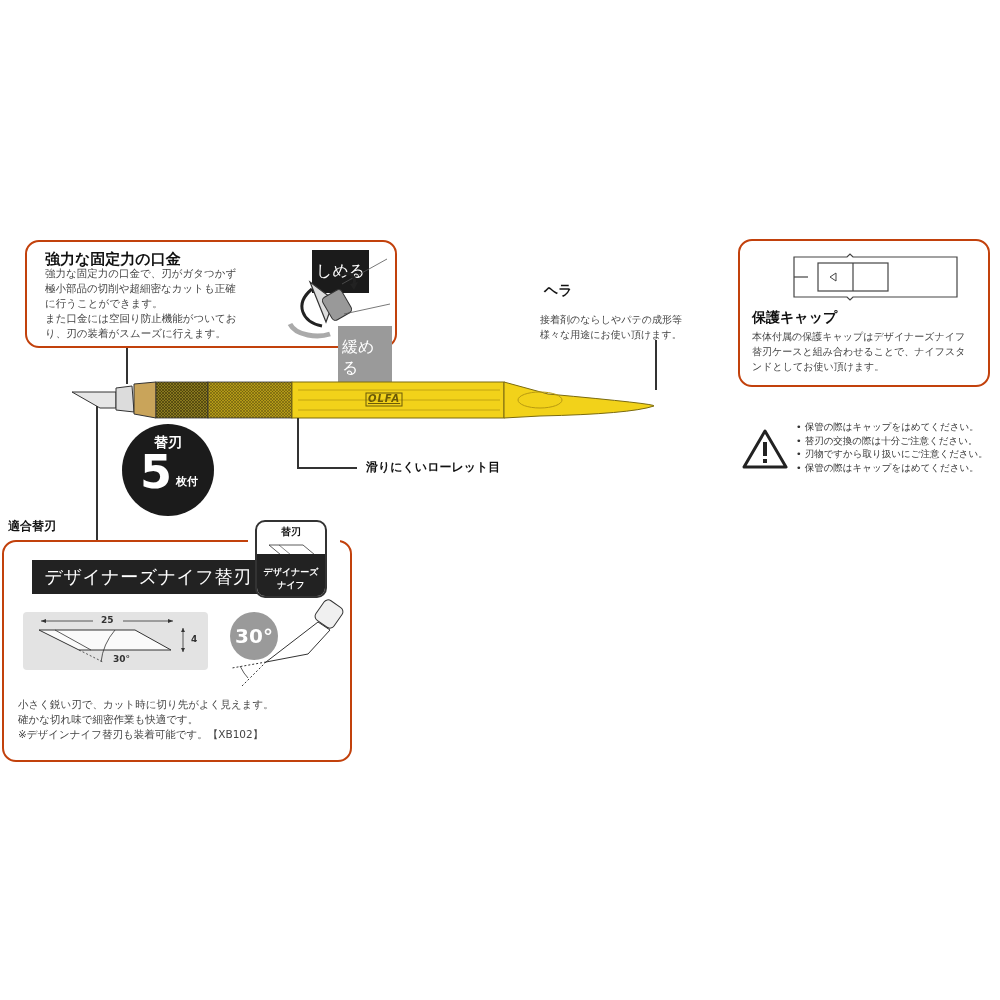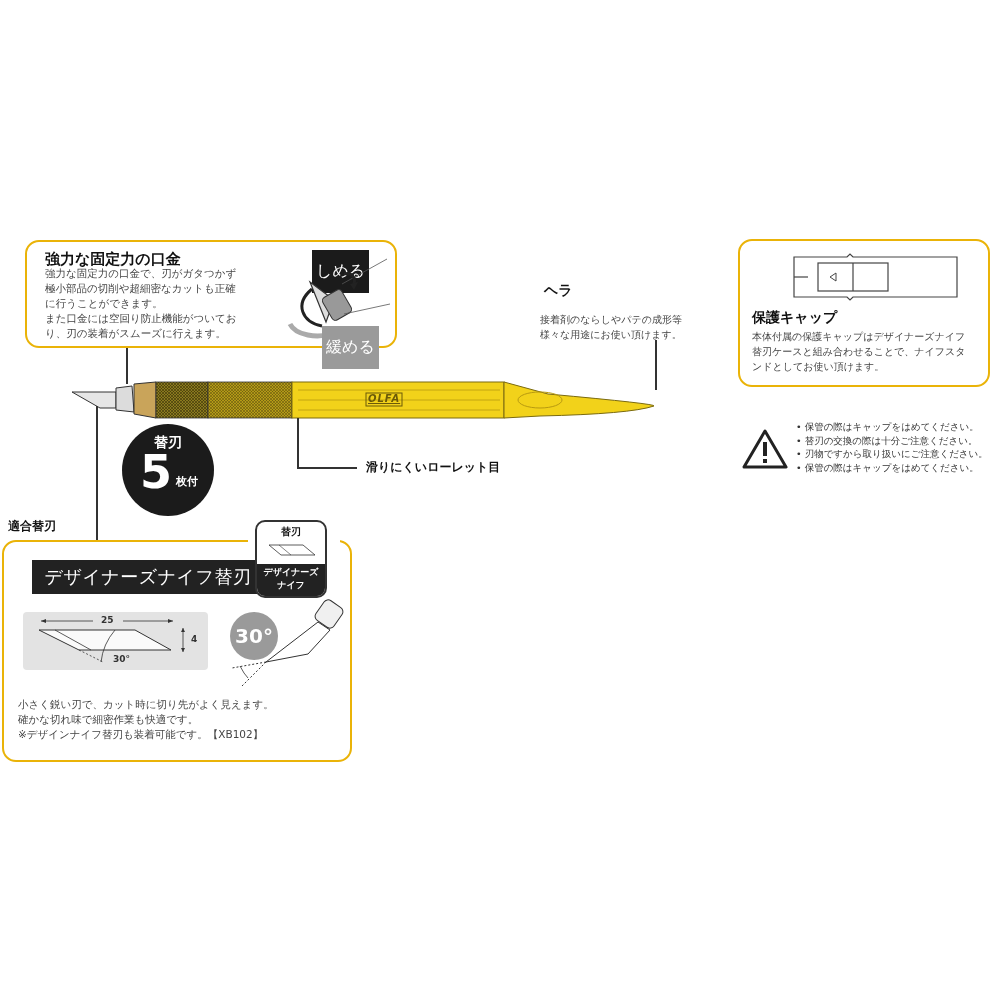--- a/index.html
+++ b/index.html
@@ -1,31 +1,31 @@
 <!DOCTYPE html>
 <html><head>
 <meta charset="utf-8">
 <style>
   html, body { margin: 0; padding: 0; background: #ffffff; }
   body { width: 1000px; height: 1000px; position: relative; overflow: hidden;
          font-family: "DejaVu Sans", "Liberation Sans", sans-serif; color: #333; }
   .abs { position: absolute; }
-  .box { position: absolute; border: 2px solid #eab308; border-radius: 14px; background: #fff; box-sizing: border-box; }
+  .box { position: absolute; border: 2px solid #c2410c; border-radius: 14px; background: #fff; box-sizing: border-box; }
   .title { font-weight: bold; color: #111; }
   .txt { color: #444; line-height: 15px; white-space: pre-line; }
   .line { position: absolute; background: #333; }
   .badge { position: absolute; left: 122px; top: 424px; width: 92px; height: 92px; border-radius: 50%;
            background: #1b1b1b; color: #fff; text-align: center; }
   .blade-banner { position: absolute; left: 32px; top: 560px; width: 232px; height: 34px; background: #222;
                   color: #fff; font-size: 18px; line-height: 34px; text-align: center; letter-spacing: 0.5px; }
   .blade-card { position: absolute; left: 255px; top: 520px; width: 72px; height: 78px; border: 2px solid #333;
                 border-radius: 10px; background: #fff; overflow: hidden; box-sizing: border-box; }
   .blade-card .hd { font-size: 10px; font-weight: bold; text-align: center; margin-top: 3px; color: #111; }
   .blade-card .ft { position: absolute; left: 0; right: 0; bottom: 0; height: 30px; background: #222; color: #fff;
-                    font-size: 9px; font-weight: bold; text-align: center; line-height: 13px; padding-top: 2px; }
+                    font-size: 9px; font-weight: bold; text-align: center; line-height: 13px; padding-top: 12px; }
   .dim-panel { position: absolute; left: 23px; top: 612px; width: 185px; height: 58px; background: #e3e3e3; border-radius: 4px; }
   .warn-list { list-style: none; margin: 0; padding: 0; font-size: 9.5px; color: #333; line-height: 13.5px; }
   .warn-list li::before { content: "• "; }
   .label-tag { display: inline-block; background: #1b1b1b; color: #fff; font-size: 16px; padding: 11px 4px; }
   .label-tag.gray { background: #9a9a9a; }
 </style>
 </head>
 <body>
 
 <div class="box" style="left:25px; top:240px; width:372px; height:108px;">
@@ -40,21 +40,21 @@
     <span class="abs label-tag" style="left:30px; top:6px;">しめる</span>
     <svg class="abs" width="110" height="100" style="left:0;top:0;">
       <path d="M28 38 L44 78 L52 56 Z" fill="#ddd" stroke="#333" stroke-width="1.2"></path>
       <rect x="44" y="48" width="22" height="26" rx="4" fill="#999" stroke="#333" stroke-width="1" transform="rotate(-30 55 61)"></rect>
       <path d="M60 40 L105 15 M62 70 L108 60" stroke="#555" stroke-width="0.8" fill="none"></path>
       <path d="M30 45 C 12 60, 20 78, 40 82" stroke="#222" stroke-width="3" fill="none"></path>
       <path d="M62 30 C 70 28, 74 34, 72 40" stroke="#222" stroke-width="3" fill="none"></path>
       <path d="M68 40 L76 38 L72 46 Z" fill="#222"></path>
       <path d="M8 80 C 14 92, 36 94, 48 90" stroke="#aaa" stroke-width="5" fill="none"></path>
     </svg>
-    <span class="abs label-tag gray" style="left:40px; top:82px;">緩める</span>
+    <span class="abs label-tag gray" style="left:56px; top:82px;">緩める</span>
   </div>
 </div>
 <div class="line" style="left:126px; top:348px; width:1.5px; height:36px;"></div>
 
 <div class="abs title" style="left:544px; top:282px; font-size:14px;">ヘラ</div>
 <div class="abs txt" style="left:540px; top:312px; font-size:10px;">接着剤のならしやパテの成形等
 様々な用途にお使い頂けます。</div>
 <div class="line" style="left:655px; top:340px; width:1.5px; height:50px;"></div>
 
 <div class="box" style="left:738px; top:239px; width:252px; height:148px;">

